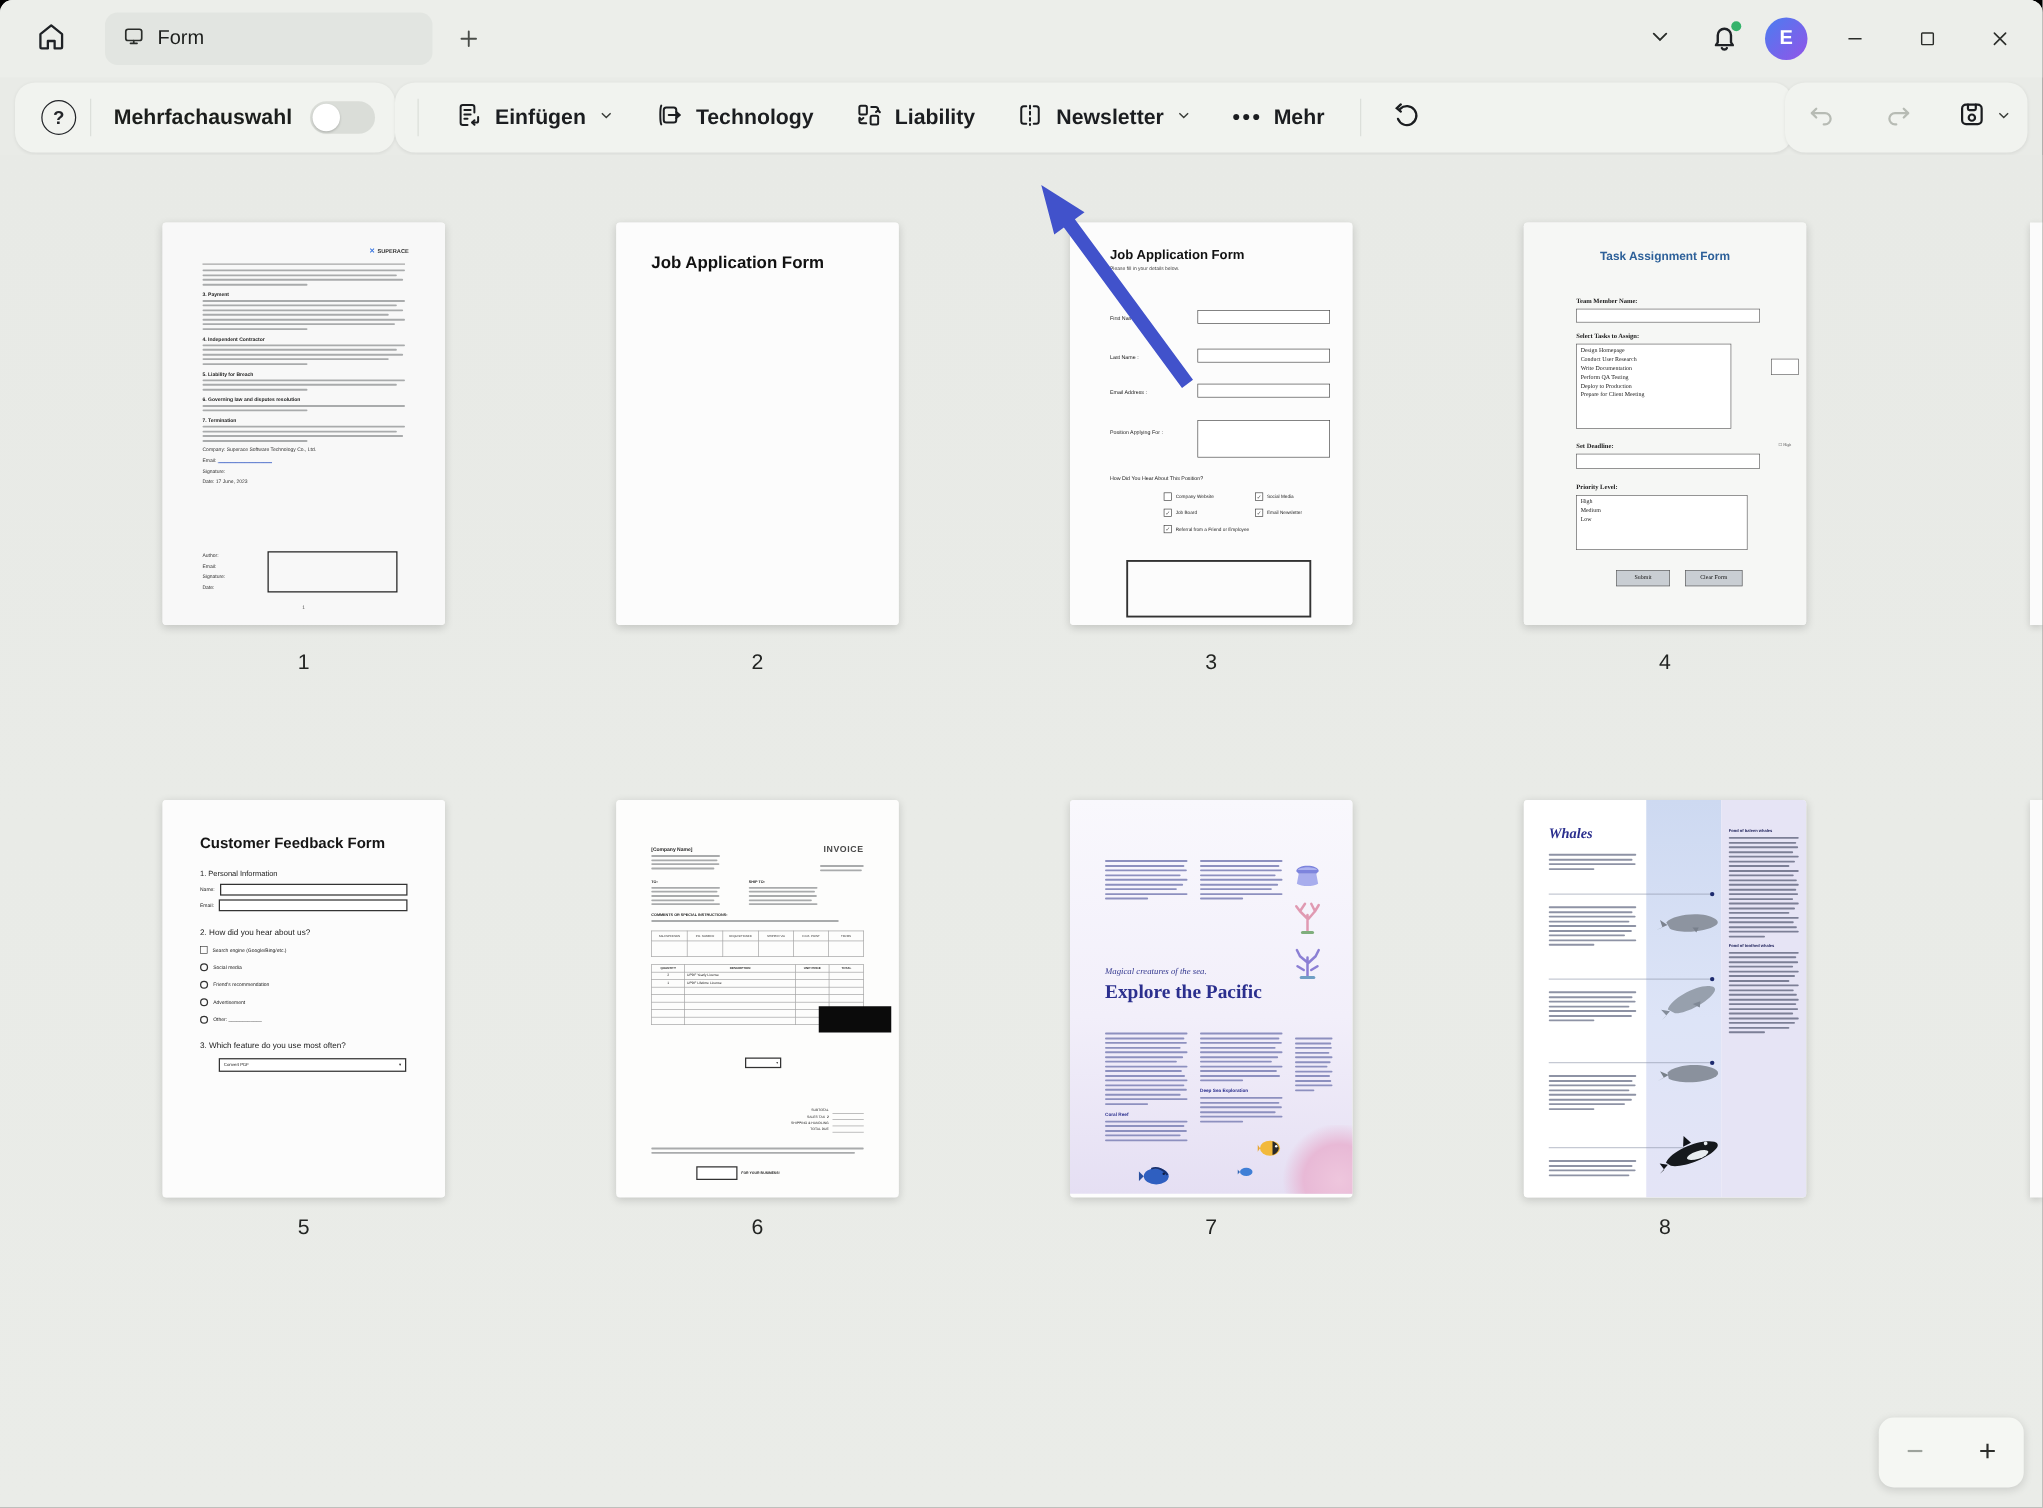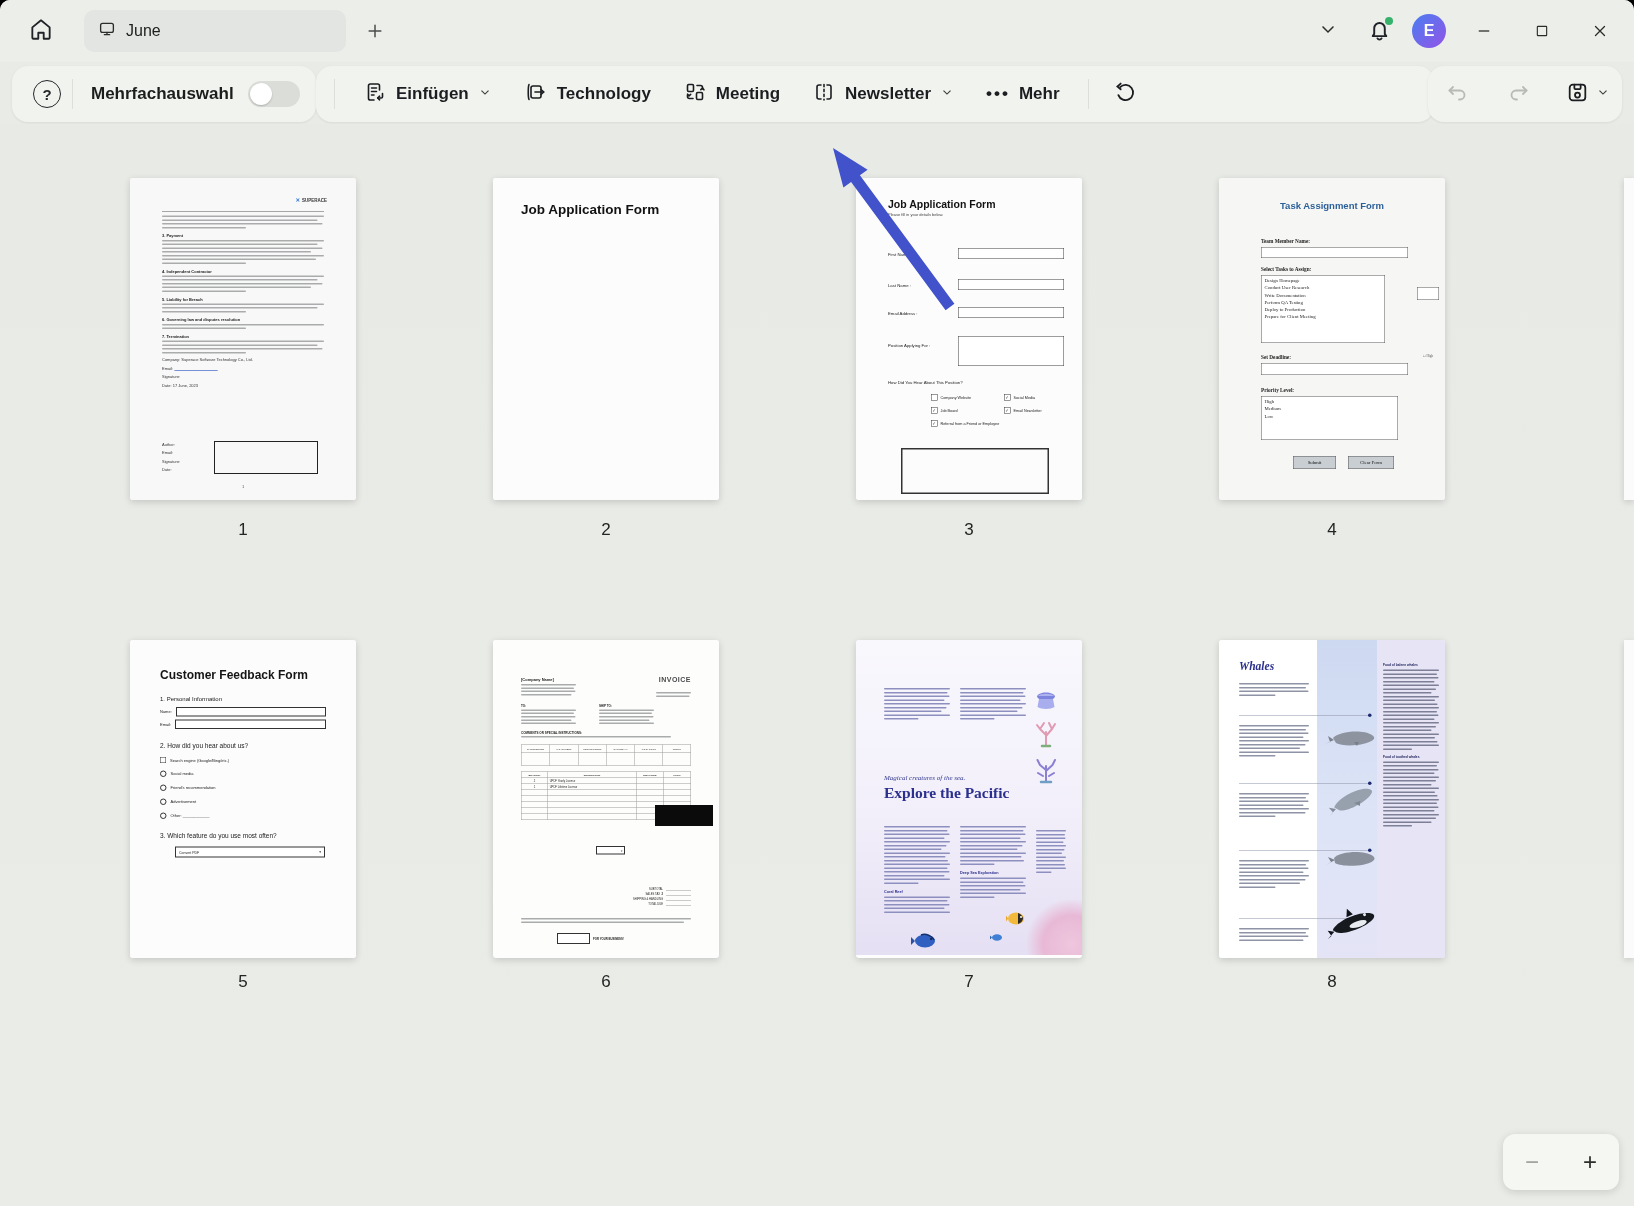--- a/index.html
+++ b/index.html
@@ -165,21 +165,21 @@
         </svg>
       </span>
     </div>
     <div class="tab">
       <span>
         <svg width="18" height="18" viewBox="0 0 24 24" fill="none" stroke="#2a2d2a" stroke-width="1.8" stroke-linecap="round">
           <rect x="3.5" y="4.5" width="17" height="12" rx="2.5"></rect>
             <path d="M12 16.5v3M8.5 19.5h7"></path>
         </svg>
       </span>
-      <span class="lbl">June</span>
+      <span class="lbl">Form</span>
     </div>
     <div class="newtab">
       <svg width="20" height="20" viewBox="0 0 24 24" fill="none" stroke="#4a4d49" stroke-width="1.8" stroke-linecap="round">
           <path d="M12 5v14M5 12h14"></path>
         </svg>
     </div>
     <div class="tb-right">
       <div class="iconbtn">
         <span>
           <svg width="20" height="20" viewBox="0 0 24 24" fill="none" stroke="#2a2d2a" stroke-width="1.8" stroke-linecap="round">
@@ -260,21 +260,21 @@
         <span>
           <svg width="24" height="24" viewBox="0 0 24 24" fill="none" stroke="#1b1d20" stroke-width="1.6" stroke-linecap="round" stroke-linejoin="round">
             <rect x="4.5" y="4.5" width="6" height="7" rx="1.2"></rect>
             <rect x="13.5" y="12.5" width="6" height="7" rx="1.2"></rect>
             <path d="M14 5.5h3.5a2 2 0 0 1 2 2V9"></path>
               <path d="M17.8 9.6l1.7-1.5 1.4 1.7"></path>
             <path d="M10 18.5H6.5a2 2 0 0 1-2-2V15"></path>
               <path d="M6.2 14.4l-1.7 1.5-1.4-1.7" transform="translate(1.5,0)"></path>
           </svg>
         </span>
-        <span class="t">Meeting</span>
+        <span class="t">Liability</span>
       </div>
       <div class="toolbtn">
         <span>
           <svg width="24" height="24" viewBox="0 0 24 24" fill="none" stroke="#1b1d20" stroke-width="1.6" stroke-linecap="round" stroke-linejoin="round">
             <path d="M9 5H7a2 2 0 0 0-2 2v10a2 2 0 0 0 2 2h2"></path>
             <path d="M15 5h2a2 2 0 0 1 2 2v10a2 2 0 0 1-2 2h-2"></path>
             <path d="M12 4.5v2.2M12 9.4v2.2M12 14.3v2.2M12 19.2v.8" stroke-dasharray="2.4 2.2"></path>
           </svg>
         </span>
         <span class="t">Newsletter</span>

